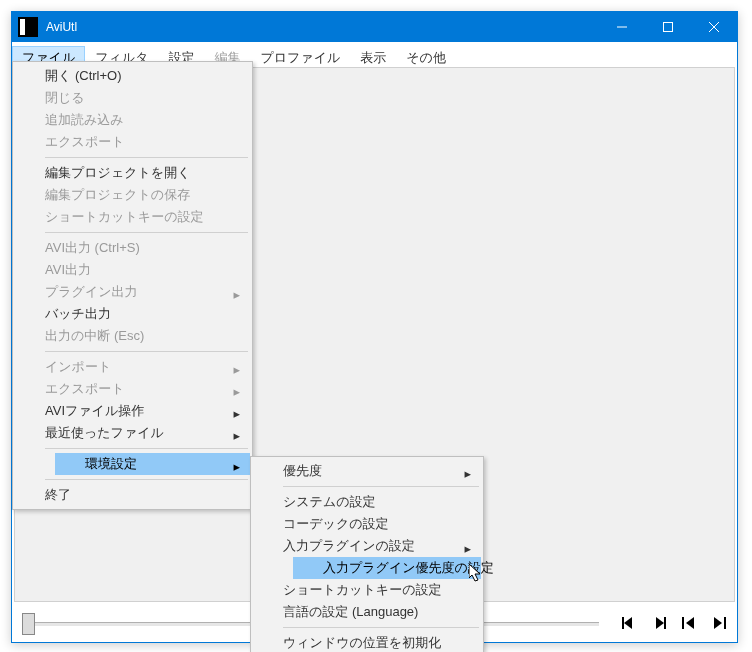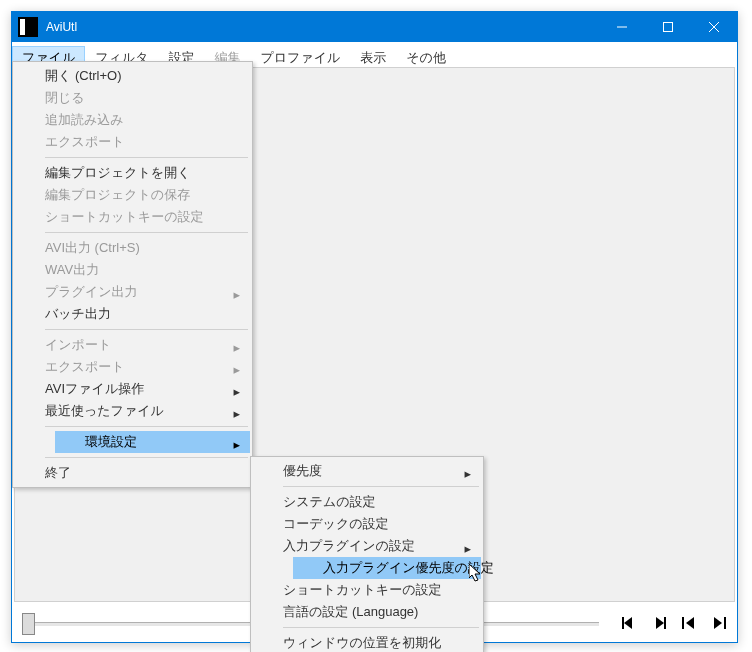--- a/index.html
+++ b/index.html
@@ -243,23 +243,24 @@
     <div class="item">開く (Ctrl+O)</div>
     <div class="item disabled">閉じる</div>
     <div class="item disabled">追加読み込み</div>
     <div class="item disabled">エクスポート</div>
     <div class="sep"></div>
     <div class="item">編集プロジェクトを開く</div>
     <div class="item disabled">編集プロジェクトの保存</div>
     <div class="item disabled">ショートカットキーの設定</div>
     <div class="sep"></div>
     <div class="item disabled">AVI出力 (Ctrl+S)</div>
-    <div class="item disabled">WAV出力</div>
+    <div class="item disabled">AVI出力</div>
     <div class="item disabled">プラグイン出力<span class="arrow">▸</span></div>
     <div class="item">バッチ出力</div>
+    <div class="item disabled">出力の中断 (Esc)</div>
     <div class="sep"></div>
     <div class="item disabled">インポート<span class="arrow">▸</span></div>
     <div class="item disabled">エクスポート<span class="arrow">▸</span></div>
     <div class="item">AVIファイル操作<span class="arrow">▸</span></div>
     <div class="item">最近使ったファイル<span class="arrow">▸</span></div>
     <div class="sep"></div>
     <div class="item highlight">環境設定<span class="arrow">▸</span></div>
     <div class="sep"></div>
     <div class="item">終了</div>
   </div>

